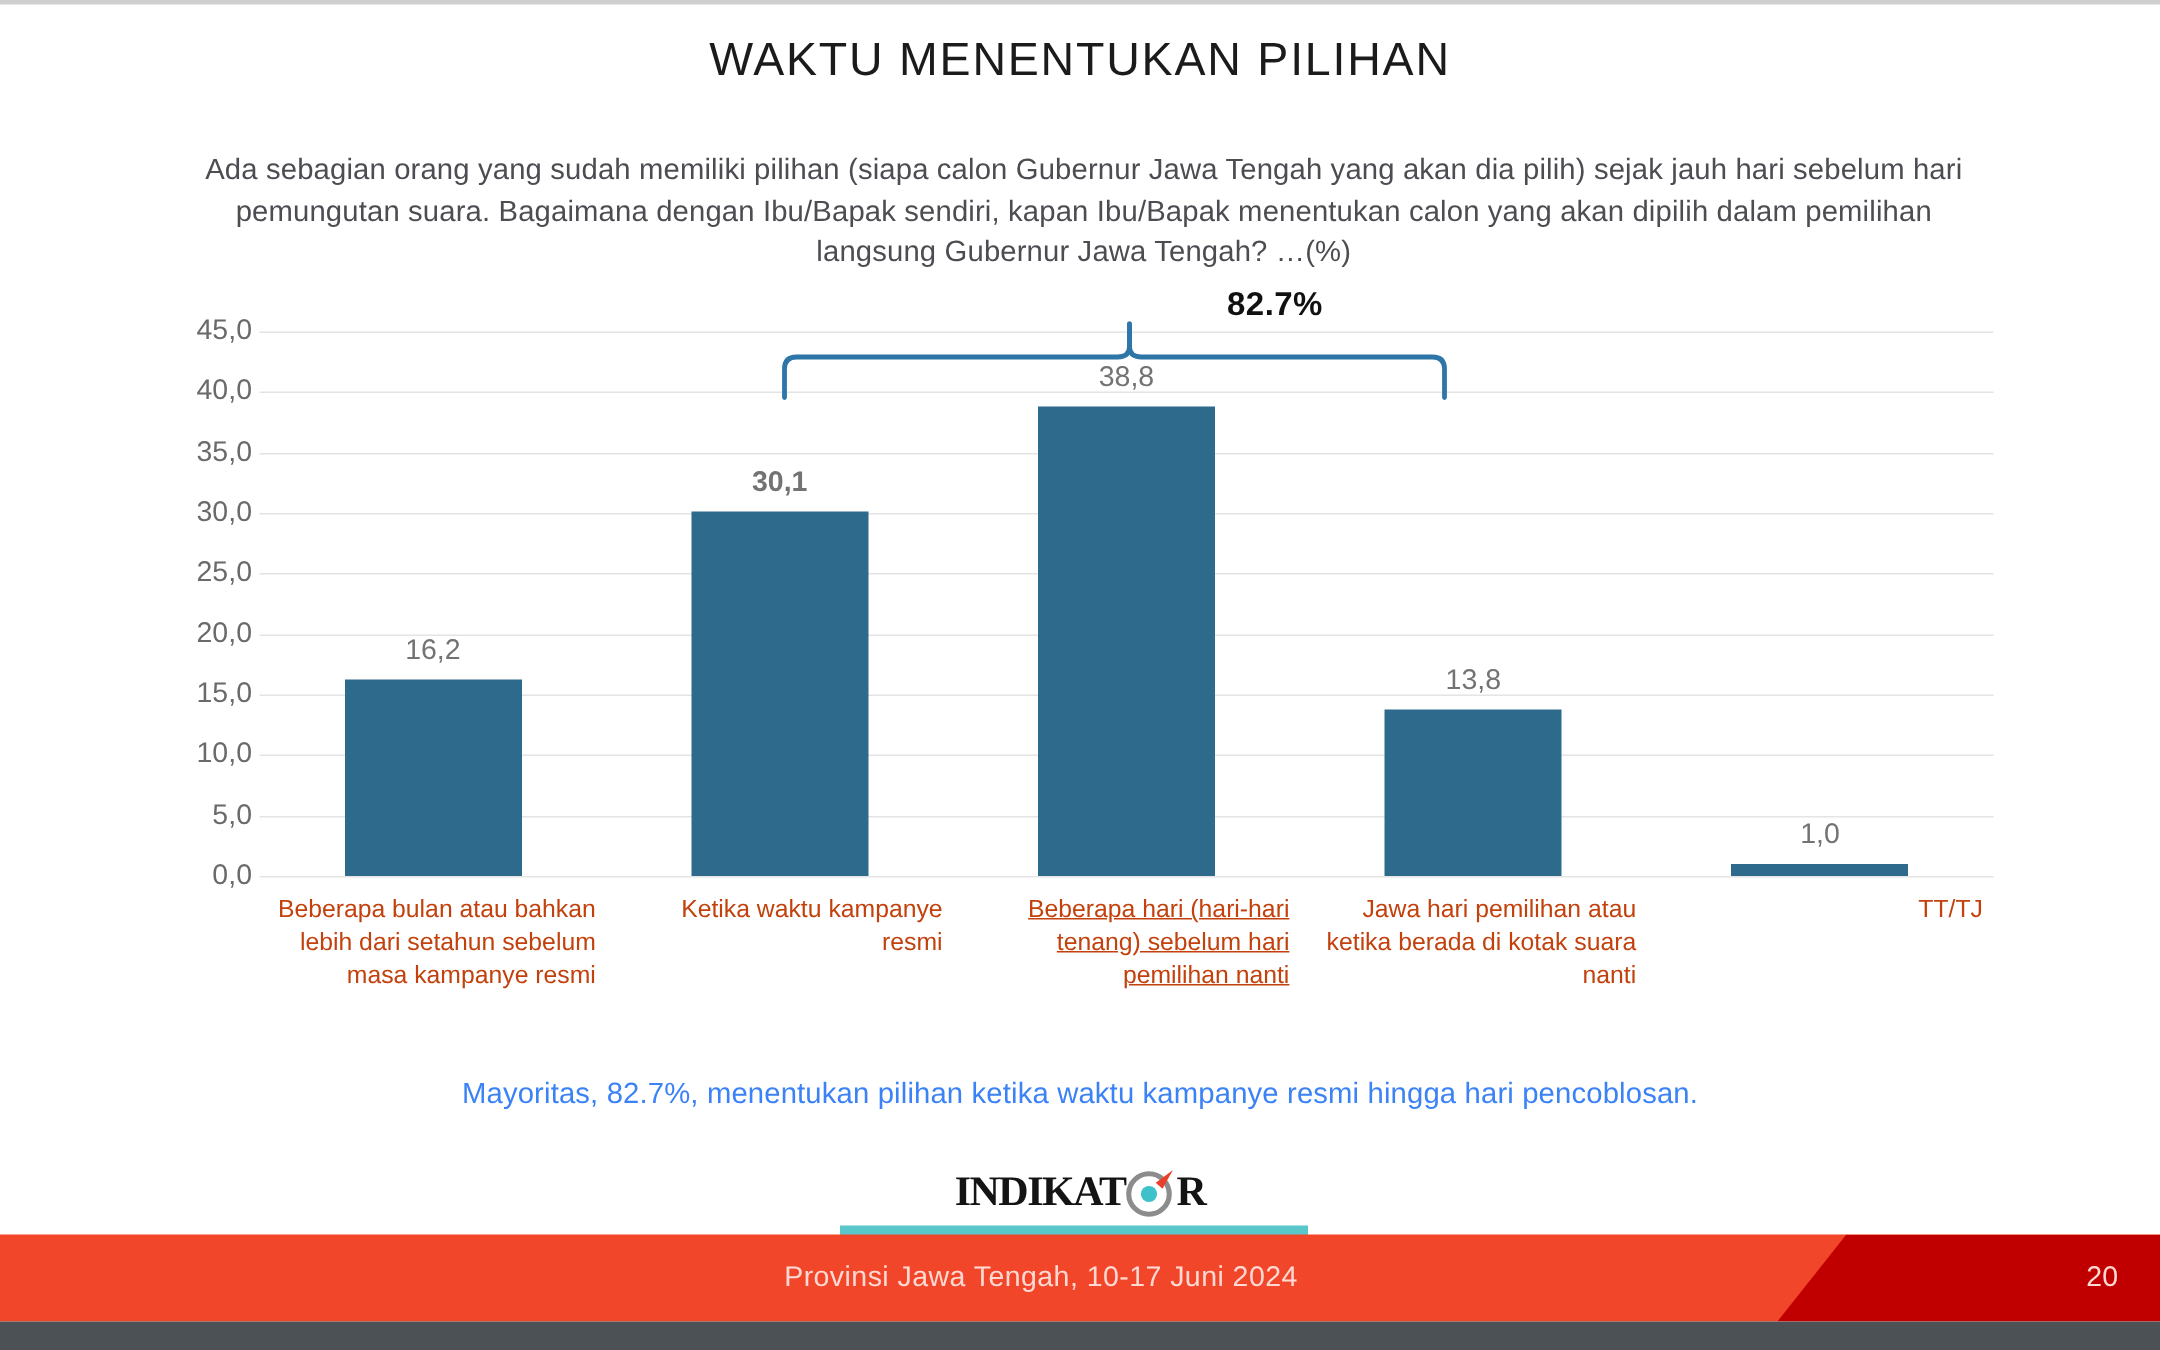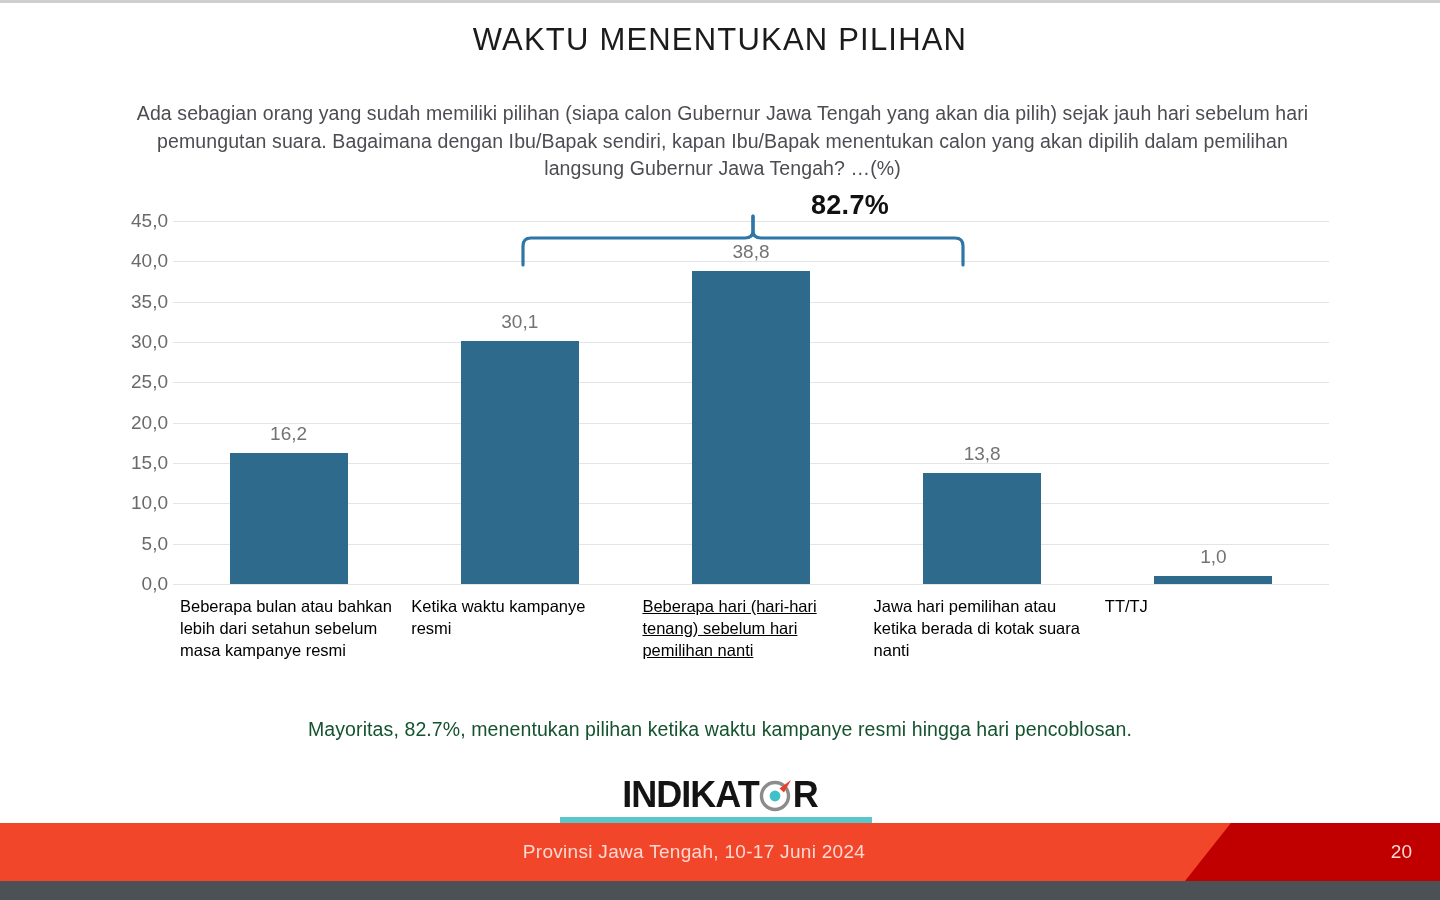--- a/index.html
+++ b/index.html
@@ -72,65 +72,65 @@
   }
   .bar-label {
     position: absolute;
     text-align: center;
     font-size: 19px;
     color: #737373;
     transform: translateX(-50%);
   }
   .cat-label {
     position: absolute;
-    text-align: left;
+    text-align: right;
     font-size: 16.5px;
     line-height: 1.33;
-    color: #000000;
+    color: #c2410c;
     transform: translateX(-50%);
   }
 
   
   .brace-wrap {
     position: absolute;
     left: 0; top: 0; width: 1232px; height: 400px;
     pointer-events: none;
   }
   .brace-total {
     position: absolute;
     top: 0px; left: 646px;
     width: 200px; text-align: center;
-    font-size: 27px; font-weight: bold;
+    font-size: 22px; font-weight: bold;
     color: #111111;
     letter-spacing: 0.3px;
   }
 
   
   .footnote {
     position: absolute;
     top: 718px; left: 0; width: 1440px;
     text-align: center;
     font-size: 19.5px;
-    color: #14532d;
+    color: #3b82f6;
     letter-spacing: 0.1px;
   }
 
   
   .logo {
     position: absolute;
     left: 560px; top: 770px;
     width: 320px; height: 50px;
     display: flex; align-items: center; justify-content: center;
   }
   .logo-text {
-    font-size: 36px;
+    font-size: 28px;
     font-weight: bold;
     letter-spacing: -1px;
     color: #141414;
-    font-family: Liberation Sans, sans-serif;
+    font-family: Liberation Serif, serif;
   }
   .logo-mark {
     display: inline-block;
     position: relative;
     width: 36px; height: 36px;
     vertical-align: -6px;
     margin: 0 -1px;
   }
   .logo-teal-bar {
     position: absolute;
@@ -212,21 +212,21 @@
         <div class="ytick" style="top: 273px;">15,0</div>
         <div class="ytick" style="top: 232.667px;">20,0</div>
         <div class="ytick" style="top: 192.333px;">25,0</div>
         <div class="ytick" style="top: 152px;">30,0</div>
         <div class="ytick" style="top: 111.667px;">35,0</div>
         <div class="ytick" style="top: 71.3333px;">40,0</div>
         <div class="ytick" style="top: 31px;">45,0</div>
       </div>
     <div id="barlabels">
         <div class="bar-label" style="left: 184.6px; top: 233.32px; width: 160px; margin-left: 0px;">16,2</div>
-        <div class="bar-label" style="left: 415.8px; top: 121.193px; width: 160px; margin-left: 0px;">30,1</div>
+        <div class="bar-label" style="left: 415.8px; top: 121.193px; width: 160px; margin-left: 0px; font-weight: bold;">30,1</div>
         <div class="bar-label" style="left: 647px; top: 51.0133px; width: 160px; margin-left: 0px;">38,8</div>
         <div class="bar-label" style="left: 878.2px; top: 252.68px; width: 160px; margin-left: 0px;">13,8</div>
         <div class="bar-label" style="left: 1109.4px; top: 355.933px; width: 160px; margin-left: 0px;">1,0</div>
       </div>
     <div id="catlabels">
         <div class="cat-label" style="left: 184.6px; top: 406px; width: 217.2px;">Beberapa bulan atau bahkan lebih dari setahun sebelum masa kampanye resmi</div>
         <div class="cat-label" style="left: 415.8px; top: 406px; width: 217.2px;">Ketika waktu kampanye resmi</div>
         <div class="cat-label" style="left: 647px; top: 406px; width: 217.2px; text-decoration: underline;">Beberapa hari (hari-hari tenang) sebelum hari pemilihan nanti</div>
         <div class="cat-label" style="left: 878.2px; top: 406px; width: 217.2px;">Jawa hari pemilihan atau ketika berada di kotak suara nanti</div>
         <div class="cat-label" style="left: 1109.4px; top: 406px; width: 217.2px;">TT/TJ</div>

